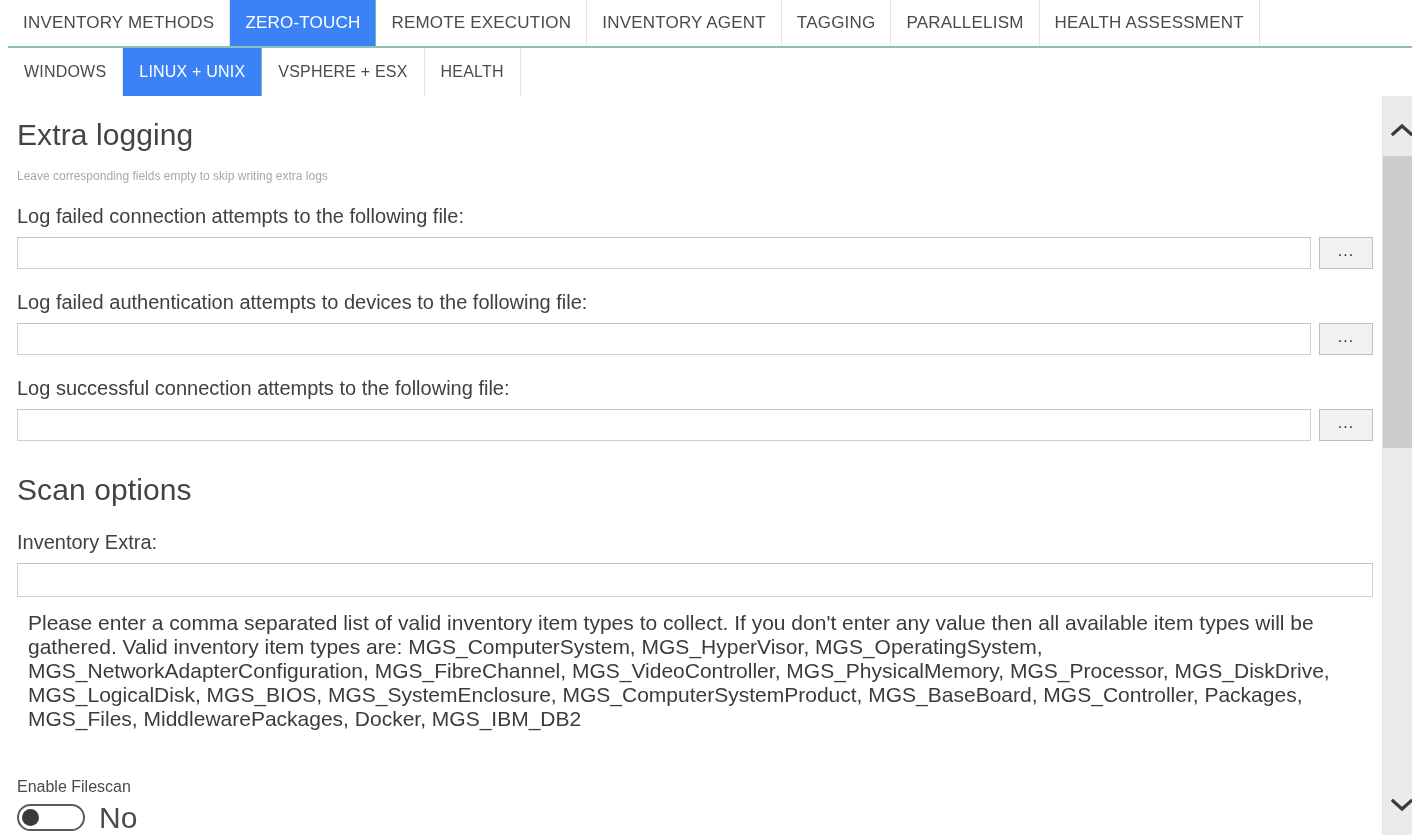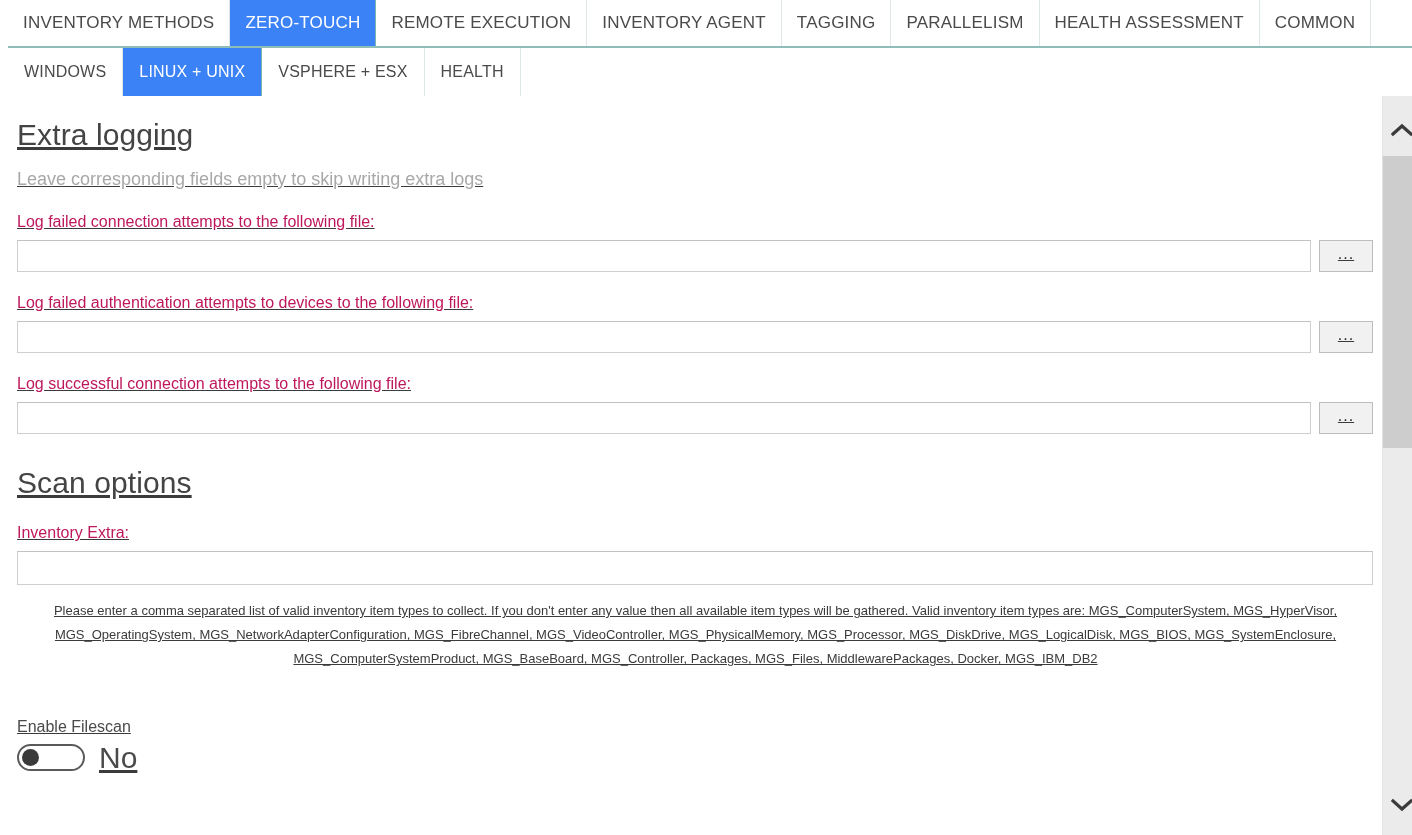--- a/index.html
+++ b/index.html
@@ -66,41 +66,41 @@
   .content {
     position: absolute;
     left: 0;
     top: 96px;
     width: 1374px;
     height: 739px;
     overflow: hidden;
     background: #ffffff;
     padding: 0;
   }
-  .inner { padding: 0 9px; text-decoration: underline; }
+  .inner { padding: 0 9px; }
 
   h2.section {
     margin: 0;
     padding: 22px 0 0 0;
     font-size: 30px;
     font-weight: 400;
     color: #444444;
     letter-spacing: 0.1px;
     line-height: 1.1;
   }
   .subnote {
     margin: 18px 0 0 0;
-    font-size: 18px;
+    font-size: 12px;
     color: #a8a8a8;
     line-height: 1.2;
   }
   .fieldlabel {
     margin: 21px 0 0 0;
-    font-size: 16px;
-    color: #be185d;
+    font-size: 20px;
+    color: #404040;
     line-height: 1.2;
   }
 
   .fieldrow {
     display: flex;
     align-items: stretch;
     margin-top: 9px;
     gap: 8px;
   }
   input.txt {
@@ -146,24 +146,23 @@
     font-family: "Liberation Sans", sans-serif;
     font-size: 15px;
     color: #333;
     padding: 0 6px;
     outline: none;
   }
 
   .helptext {
     margin: 14px 0 0 0;
     padding: 0 10px 0 11px;
-    font-size: 13px;
+    font-size: 21px;
     line-height: 24px;
     color: #3b3b3b;
-    text-align: center;
   }
 
   .toggle-label {
     margin: 46px 0 0 0;
     font-size: 16px;
     color: #4a4a4a;
     line-height: 1.2;
   }
   .toggle-row {
     display: flex;
@@ -259,23 +258,20 @@
         <span>INVENTORY AGENT</span>
       </div>
     <div class="tab">
         <span>TAGGING</span>
       </div>
     <div class="tab">
         <span>PARALLELISM</span>
       </div>
     <div class="tab">
         <span>HEALTH ASSESSMENT</span>
-      </div>
-    <div class="tab">
-        <span>COMMON</span>
       </div>
     <div class="tab-filler"></div>
   </div>
 
   <div class="tabrow tabrow-2">
     <div class="tab">
         <span>WINDOWS</span>
       </div>
     <div class="tab active">
         <span>LINUX + UNIX</span>

